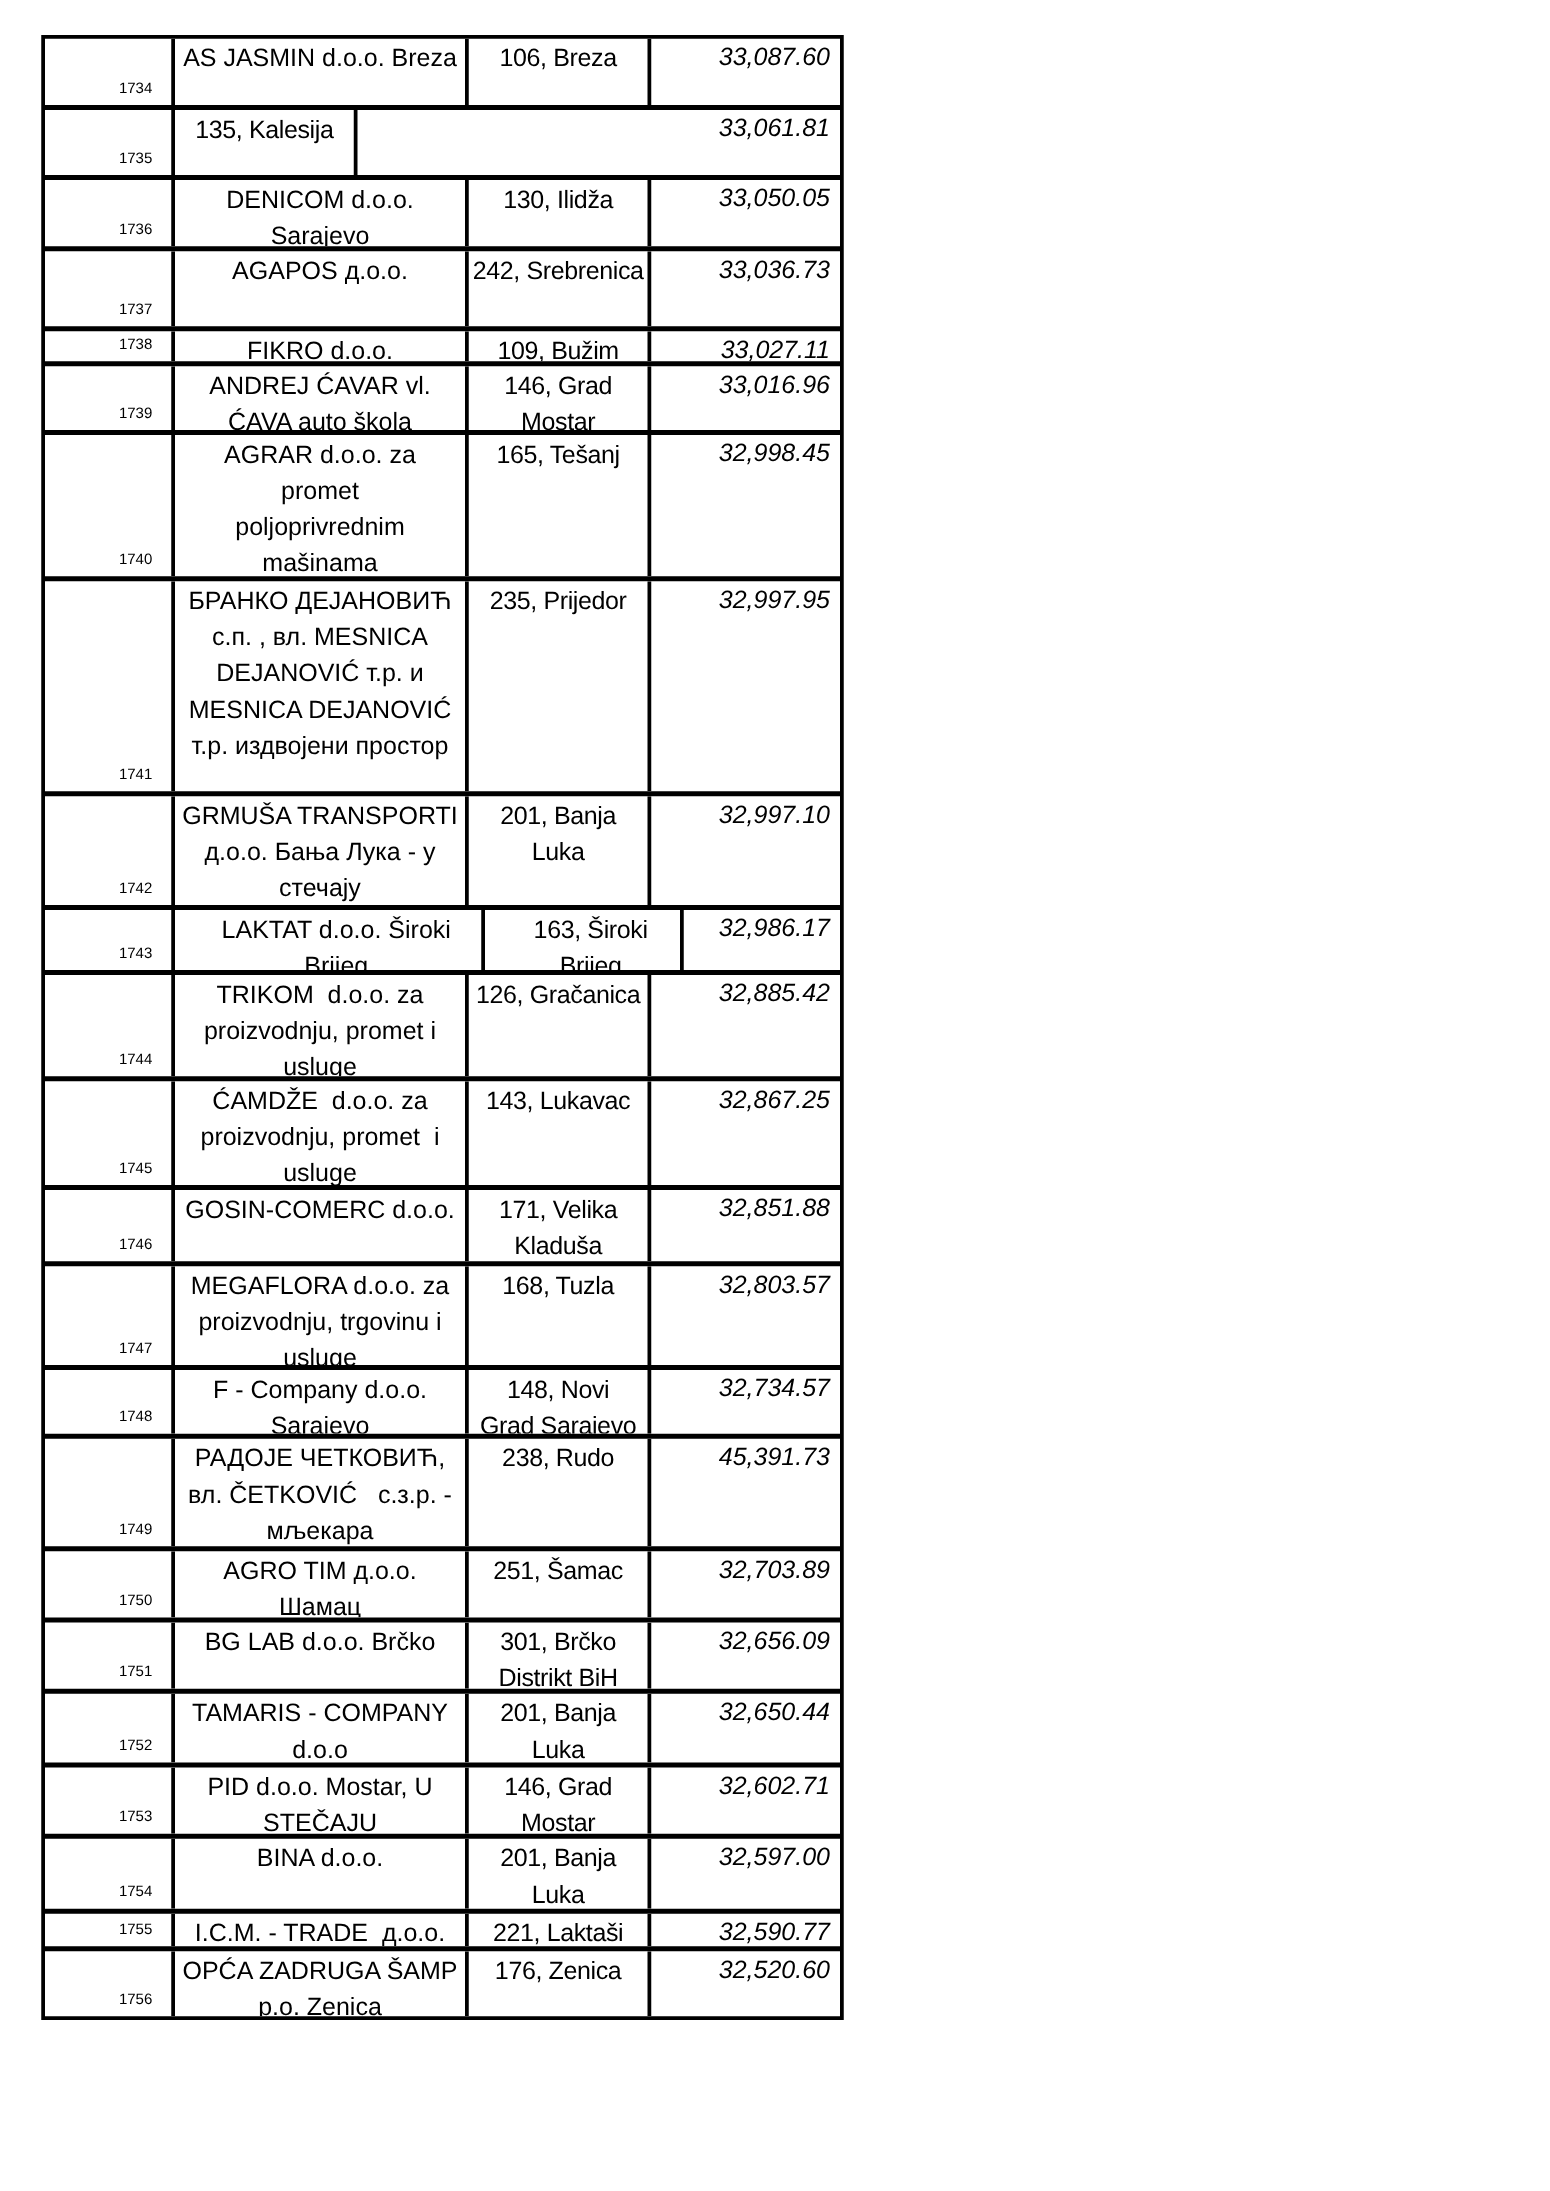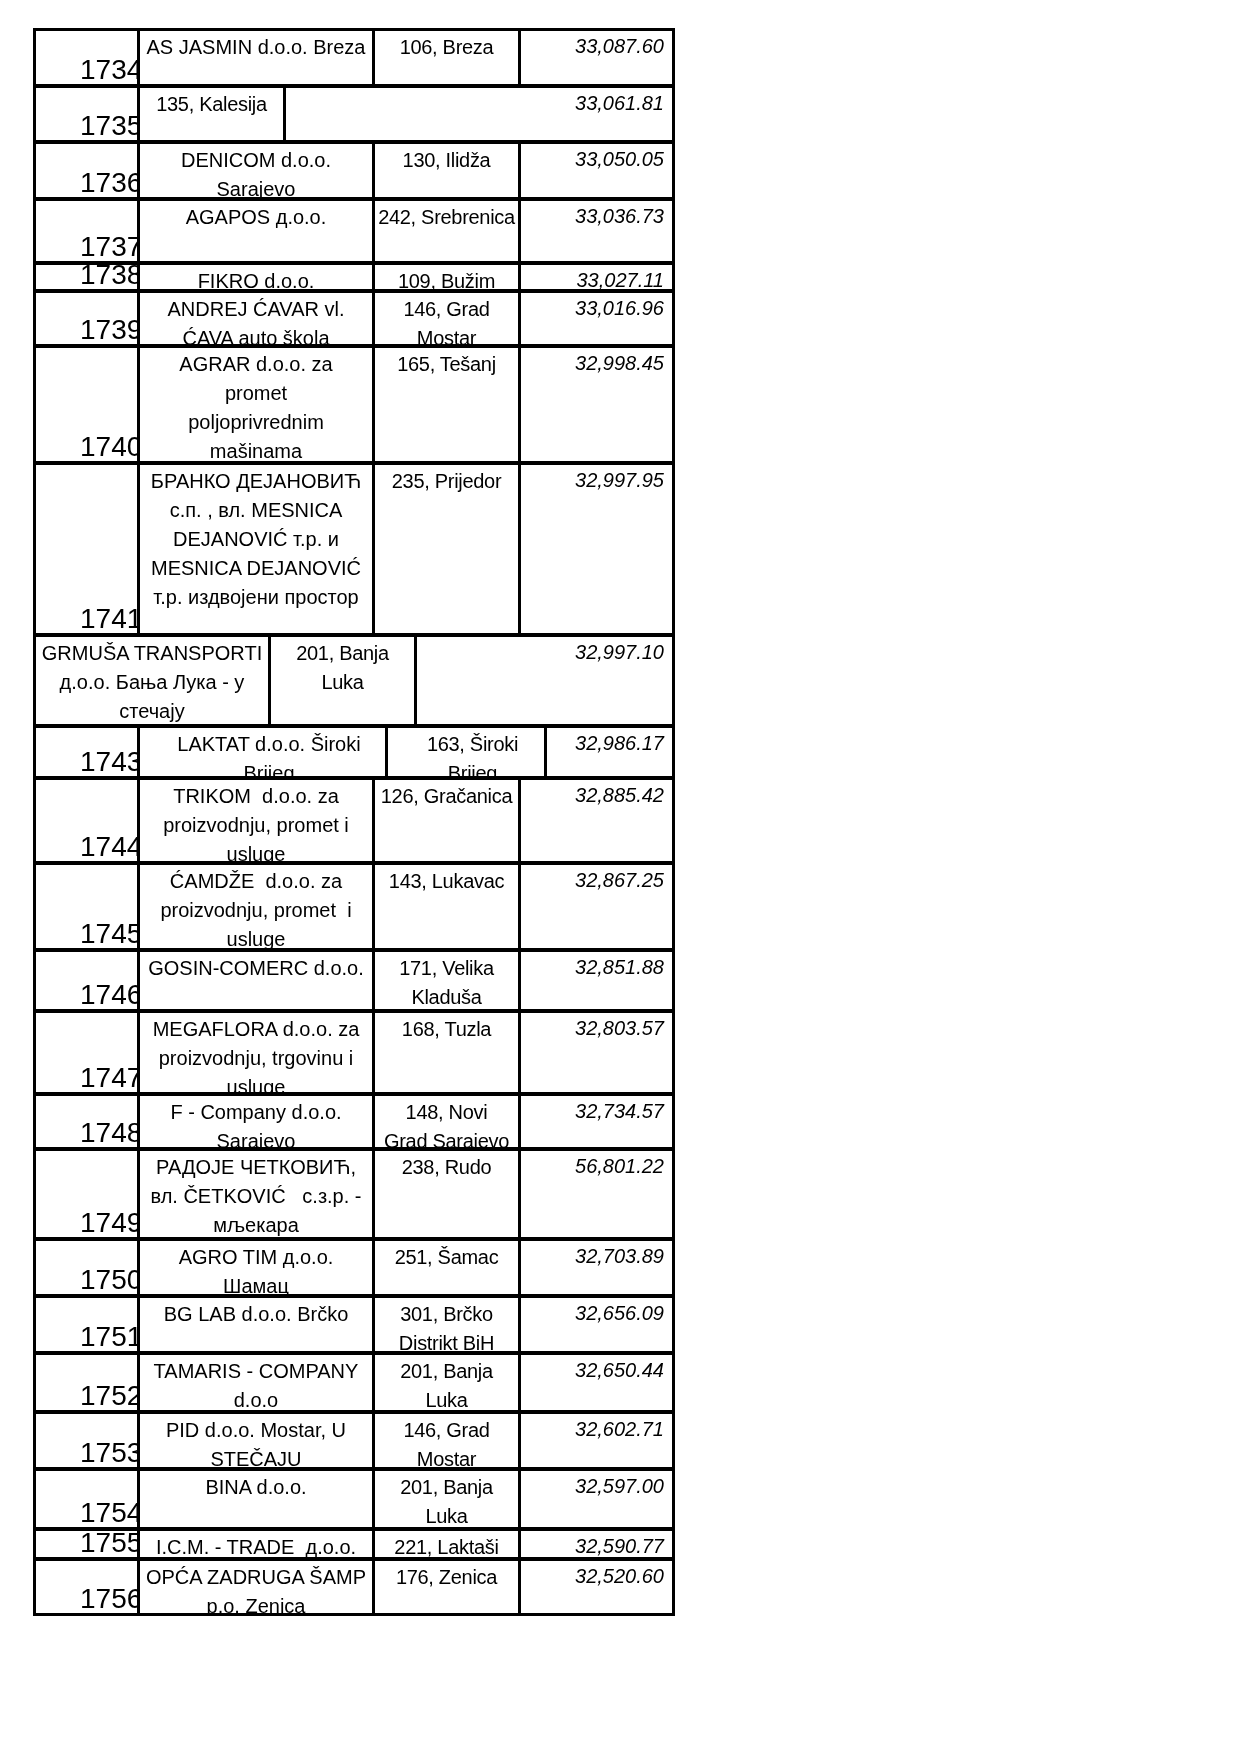--- a/index.html
+++ b/index.html
@@ -38,21 +38,21 @@
   .c-num  { width: 104px; border-right: 3px solid #000000; }
   .c-name { width: 235px; border-right: 3px solid #000000; }
   .c-muni { width: 146px; border-right: 3px solid #000000; }
   .c-amt  { flex: 1 1 auto; width: auto; }
   .num-span {
     position: absolute;
     bottom: 4px;
     left: 0;
     right: 0;
     text-align: center;
-    font-size: 28px;
+    font-size: 12px;
     line-height: 20px;
     white-space: nowrap;
     margin-left: 44px;
   }
   .c-name .line {
     text-align: center;
     font-size: 20px;
     line-height: 29px;
     white-space: pre-wrap;
   }
@@ -191,20 +191,23 @@
         <div class="line">т.р. издвојени простор</div>
       </div>
       <div class="cell c-muni">
         <div class="line">235, Prijedor</div>
       </div>
       <div class="cell c-amt">
         <span class="amt-span">32,997.95</span>
       </div>
     </div>
     <div class="trow" style="height: 91px;">
+      <div class="cell c-num">
+        <span class="num-span">1742</span>
+      </div>
       <div class="cell c-name">
         <div class="line">GRMUŠA TRANSPORTI</div>
         <div class="line">д.о.о. Бања Лука - у</div>
         <div class="line">стечају</div>
       </div>
       <div class="cell c-muni">
         <div class="line">201, Banja</div>
         <div class="line">Luka</div>
       </div>
       <div class="cell c-amt">
@@ -312,21 +315,21 @@
       </div>
       <div class="cell c-name">
         <div class="line">РАДОЈЕ ЧЕТКОВИЋ,</div>
         <div class="line">вл. ČETKOVIĆ   с.з.р. -</div>
         <div class="line">мљекара</div>
       </div>
       <div class="cell c-muni">
         <div class="line">238, Rudo</div>
       </div>
       <div class="cell c-amt">
-        <span class="amt-span">56,801.22</span>
+        <span class="amt-span">45,391.73</span>
       </div>
     </div>
     <div class="trow" style="height: 57px;">
       <div class="cell c-num">
         <span class="num-span">1750</span>
       </div>
       <div class="cell c-name">
         <div class="line">AGRO TIM д.о.о.</div>
         <div class="line">Шамац</div>
       </div>

